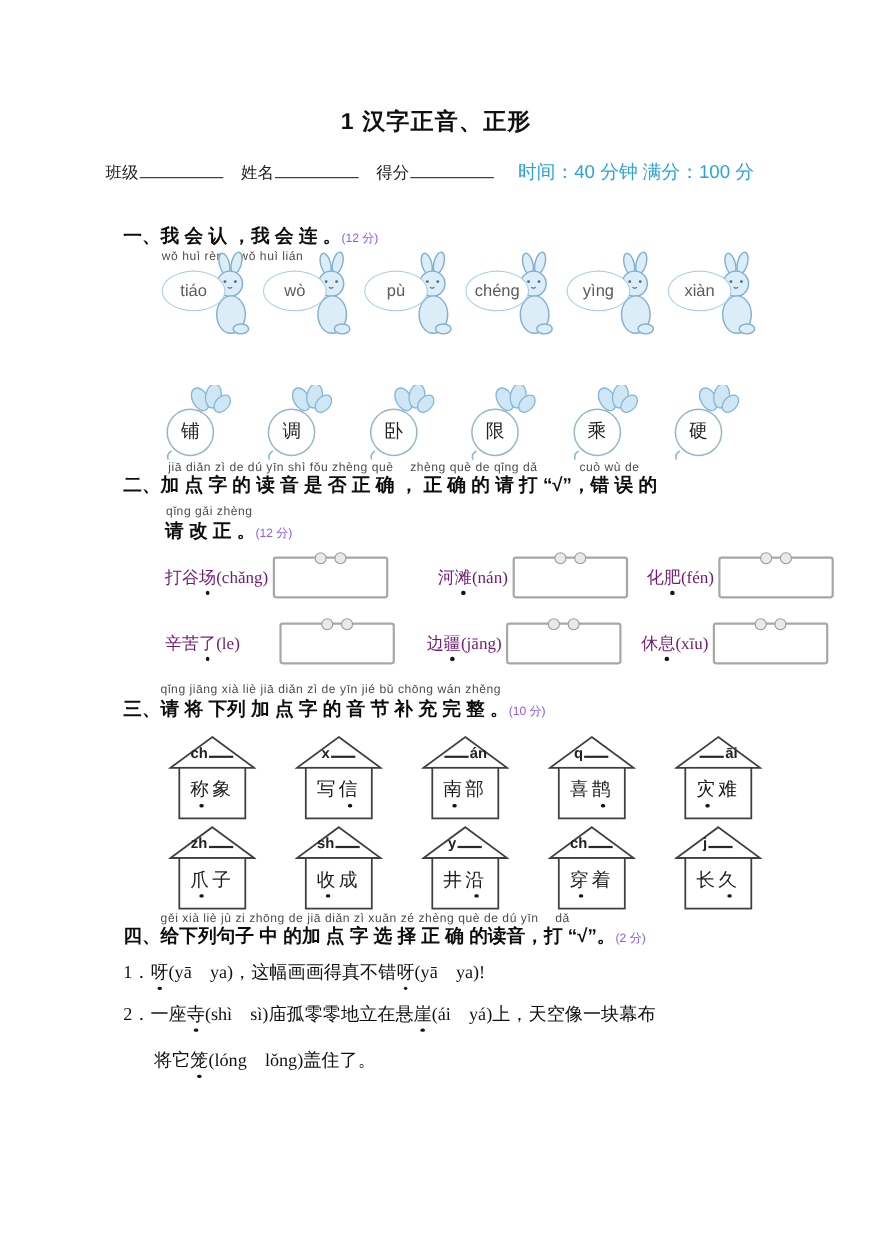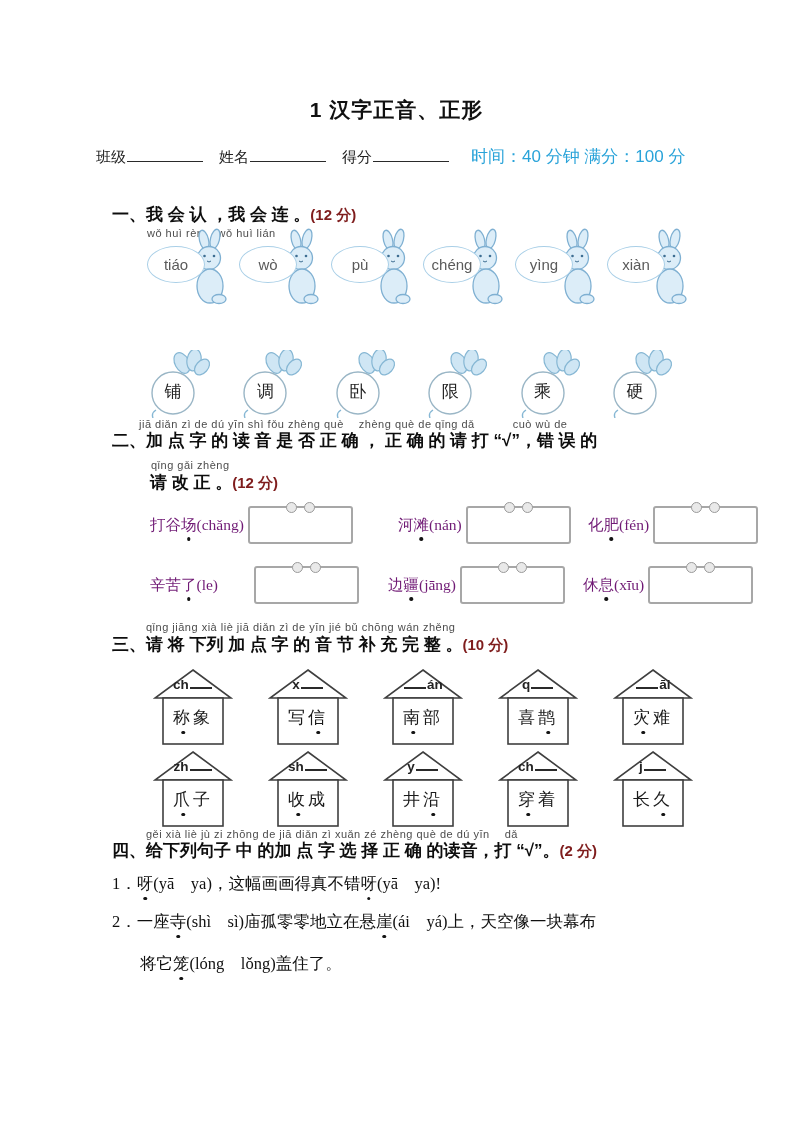--- a/index.html
+++ b/index.html
@@ -11,21 +11,21 @@
   }
   .abs { position:absolute; }
   .title { top:96px; left:0; width:100%; text-align:center;
     font-size:21px; font-weight:700; color:#101010; letter-spacing:1px; }
   .meta { top:145px; left:96px; font-size:15px; white-space:nowrap; color:#222; }
   .meta .blank { display:inline-block; width:76px; height:15px;
     border-bottom:1.5px solid #2a2a2a; margin:0 16px 0 1px; vertical-align:baseline; }
   .meta .timenote { margin-left:6px; font-size:17px; }
   .pyln { font-size:11px; color:#4c4c4c; letter-spacing:0.5px; white-space:nowrap; }
   .hd { font-size:17px; font-weight:600; color:#0d0d0d; white-space:nowrap; }
-  .hd .score { font-weight:700; color:#7f1d1d; font-size:15px; }
+  .hd .score { font-weight:400; color:#8b5cf6; font-size:11px; }
   
   .bunny-row { top:228px; left:147px; width:546px; display:flex; justify-content:space-between; }
   .bunny-item { position:relative; width:86px; height:82px; }
   .bunny-item svg { position:absolute; right:2px; top:0; }
   .oval { position:absolute; left:0; top:18px; width:58px; height:37px;
     border:1.6px solid #a9cfe7; border-radius:50%; background:#fff;
     display:flex; align-items:center; justify-content:center;
     font-size:15px; color:#5a5a5a; }
   .radish-row { top:350px; left:146px; width:528px; display:flex; justify-content:space-between; }
   .radish { position:relative; width:66px; height:68px; }
@@ -217,21 +217,21 @@
             <g fill="#cfe6f4" stroke="#86b7d4" stroke-width="1.2">
               <ellipse cx="36" cy="13" rx="7" ry="11" transform="rotate(-28 36 13)"></ellipse>
               <ellipse cx="48" cy="10" rx="7" ry="11" transform="rotate(10 48 10)"></ellipse>
               <ellipse cx="56" cy="17" rx="6" ry="9" transform="rotate(42 56 17)"></ellipse>
             </g>
             <path d="M10 60 q-5 3 -3 8" stroke="#86b7d4" fill="none" stroke-width="1.4"></path>
             <circle cx="27" cy="43" r="21" fill="#ffffff" stroke="#9ab6c6" stroke-width="1.4"></circle>
           </svg></span><span class="rchar">硬</span></div>
     </div>
 
-  <div class="abs pyln" style="top:417px;left:139px;">jiā diǎn zì de dú yīn shì fǒu zhèng què　 zhèng què de qǐng dǎ　　　 cuò wù de</div>
+  <div class="abs pyln" style="top:417px;left:153px;">jiā diǎn zì de dú yīn shì fǒu zhèng què　 zhèng què de qǐng dǎ　　　 cuò wù de</div>
   <div class="abs hd" style="top:429px;left:112px;">二、加 点 字 的 读 音 是 否 正 确 ， 正 确 的 请 打 “√”，错 误 的</div>
   <div class="abs pyln" style="top:459px;left:151px;">qǐng gǎi zhèng</div>
   <div class="abs hd" style="top:471px;left:150px;">
     <span>请 改 正 。</span><span class="score">(12 分)</span>
   </div>
   <div class="abs s2row s2row1" style="top:506px;left:0;width:793px;" id="s2row1">
       <div class="s2item">
         <span><span>打谷</span><span class="dotc">场</span><span>(chǎng)</span></span>
         <div class="ansbox">
           <span class="ring r1"></span>

